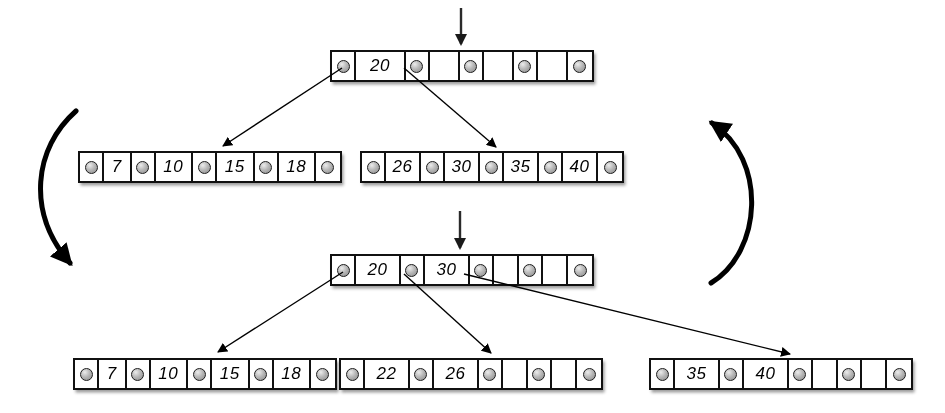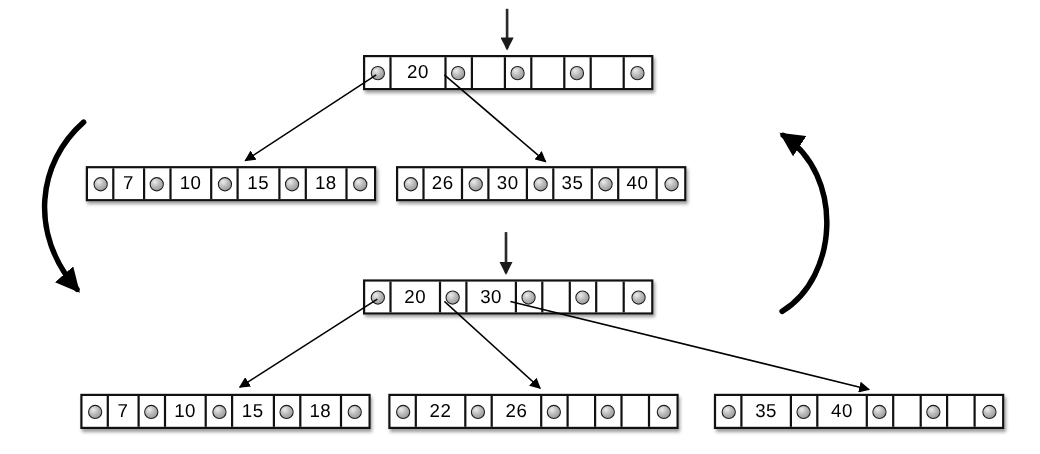--- a/index.html
+++ b/index.html
@@ -2,20 +2,21 @@
 <html><head>
 <meta charset="utf-8">
 <style>
   html,body{margin:0;padding:0;background:#fff;}
   #stage{
     position:relative;
     width:945px;height:413px;
     background:#ffffff;
     font-family:"Liberation Sans", sans-serif;
     overflow:hidden;
+    font-style:italic;
   }
   .node{
     position:absolute;
     width:264px;height:32px;
     display:flex;
     box-sizing:border-box;
     border:2px solid #111;
     background:#fff;
     box-shadow:1.5px 2.5px 3px rgba(0,0,0,0.40);
   }
@@ -150,21 +151,21 @@
     <div class="cell key">15</div>
     <div class="cell ptr">
         <span class="dot"></span>
       </div>
     <div class="cell key">18</div>
     <div class="cell ptr">
         <span class="dot"></span>
       </div>
   </div>
 
-  <div class="node" style="left:353px;top:358px">
+  <div class="node" style="left:339px;top:358px">
     <div class="cell ptr">
         <span class="dot"></span>
       </div>
     <div class="cell key">22</div>
     <div class="cell ptr">
         <span class="dot"></span>
       </div>
     <div class="cell key">26</div>
     <div class="cell ptr">
         <span class="dot"></span>

